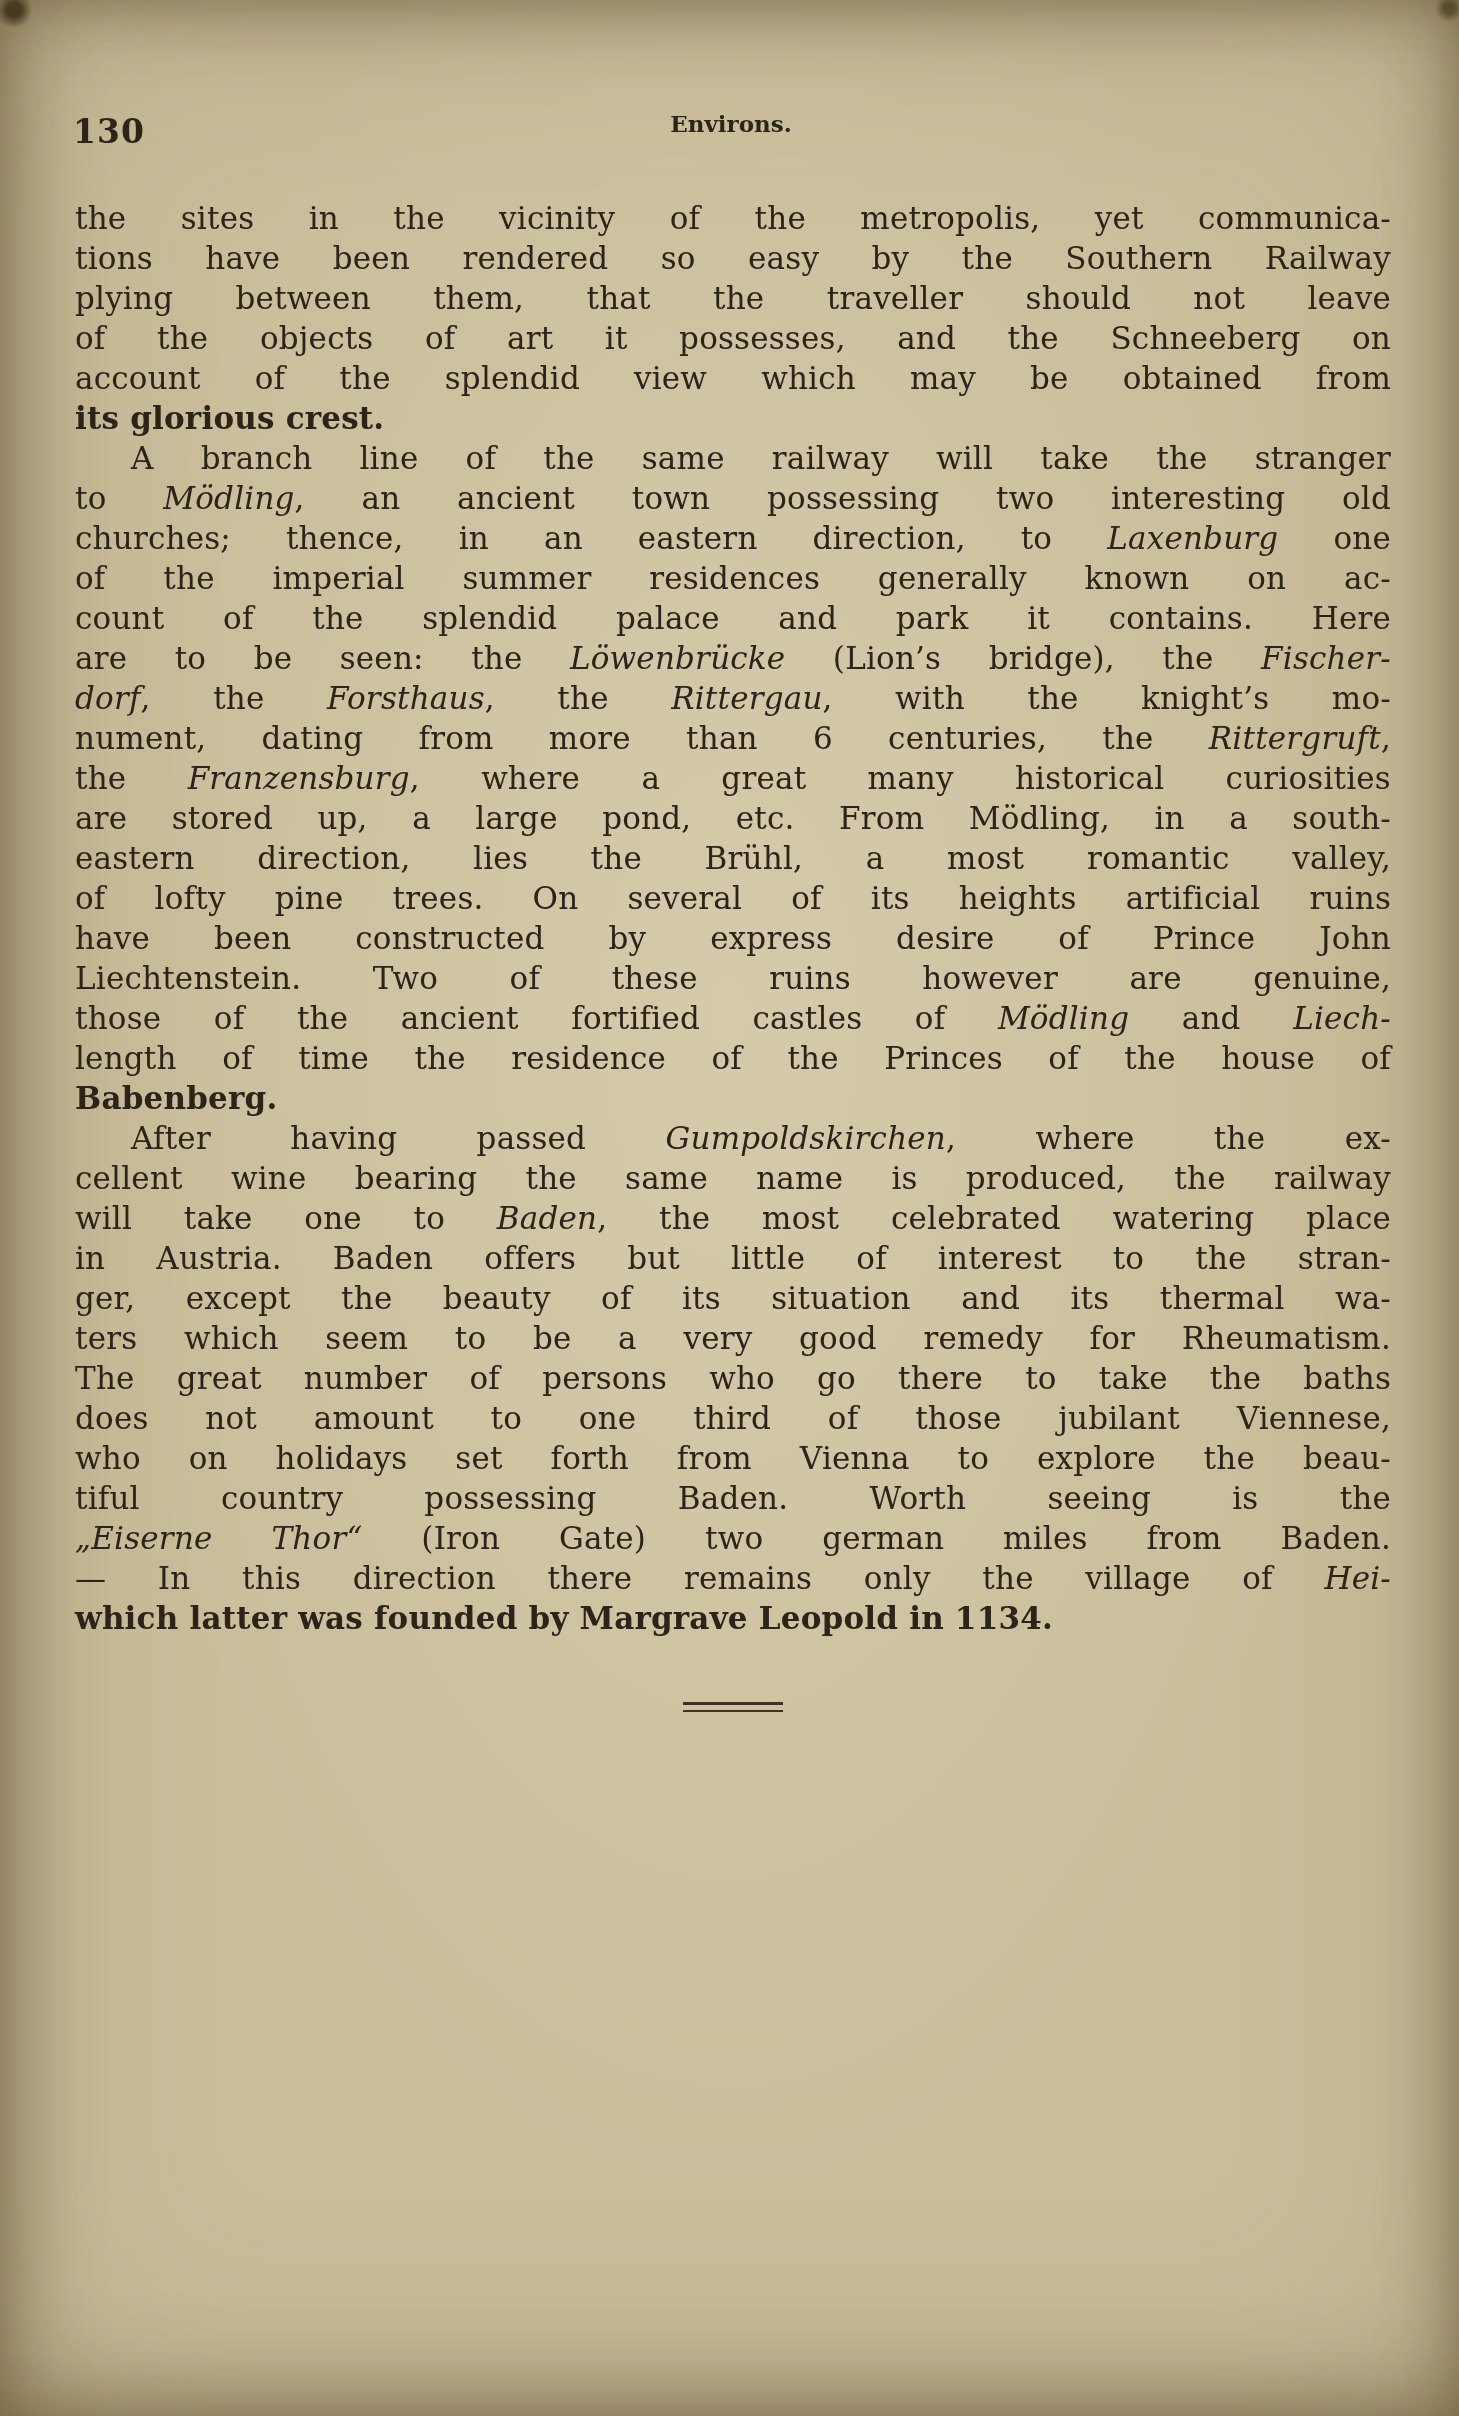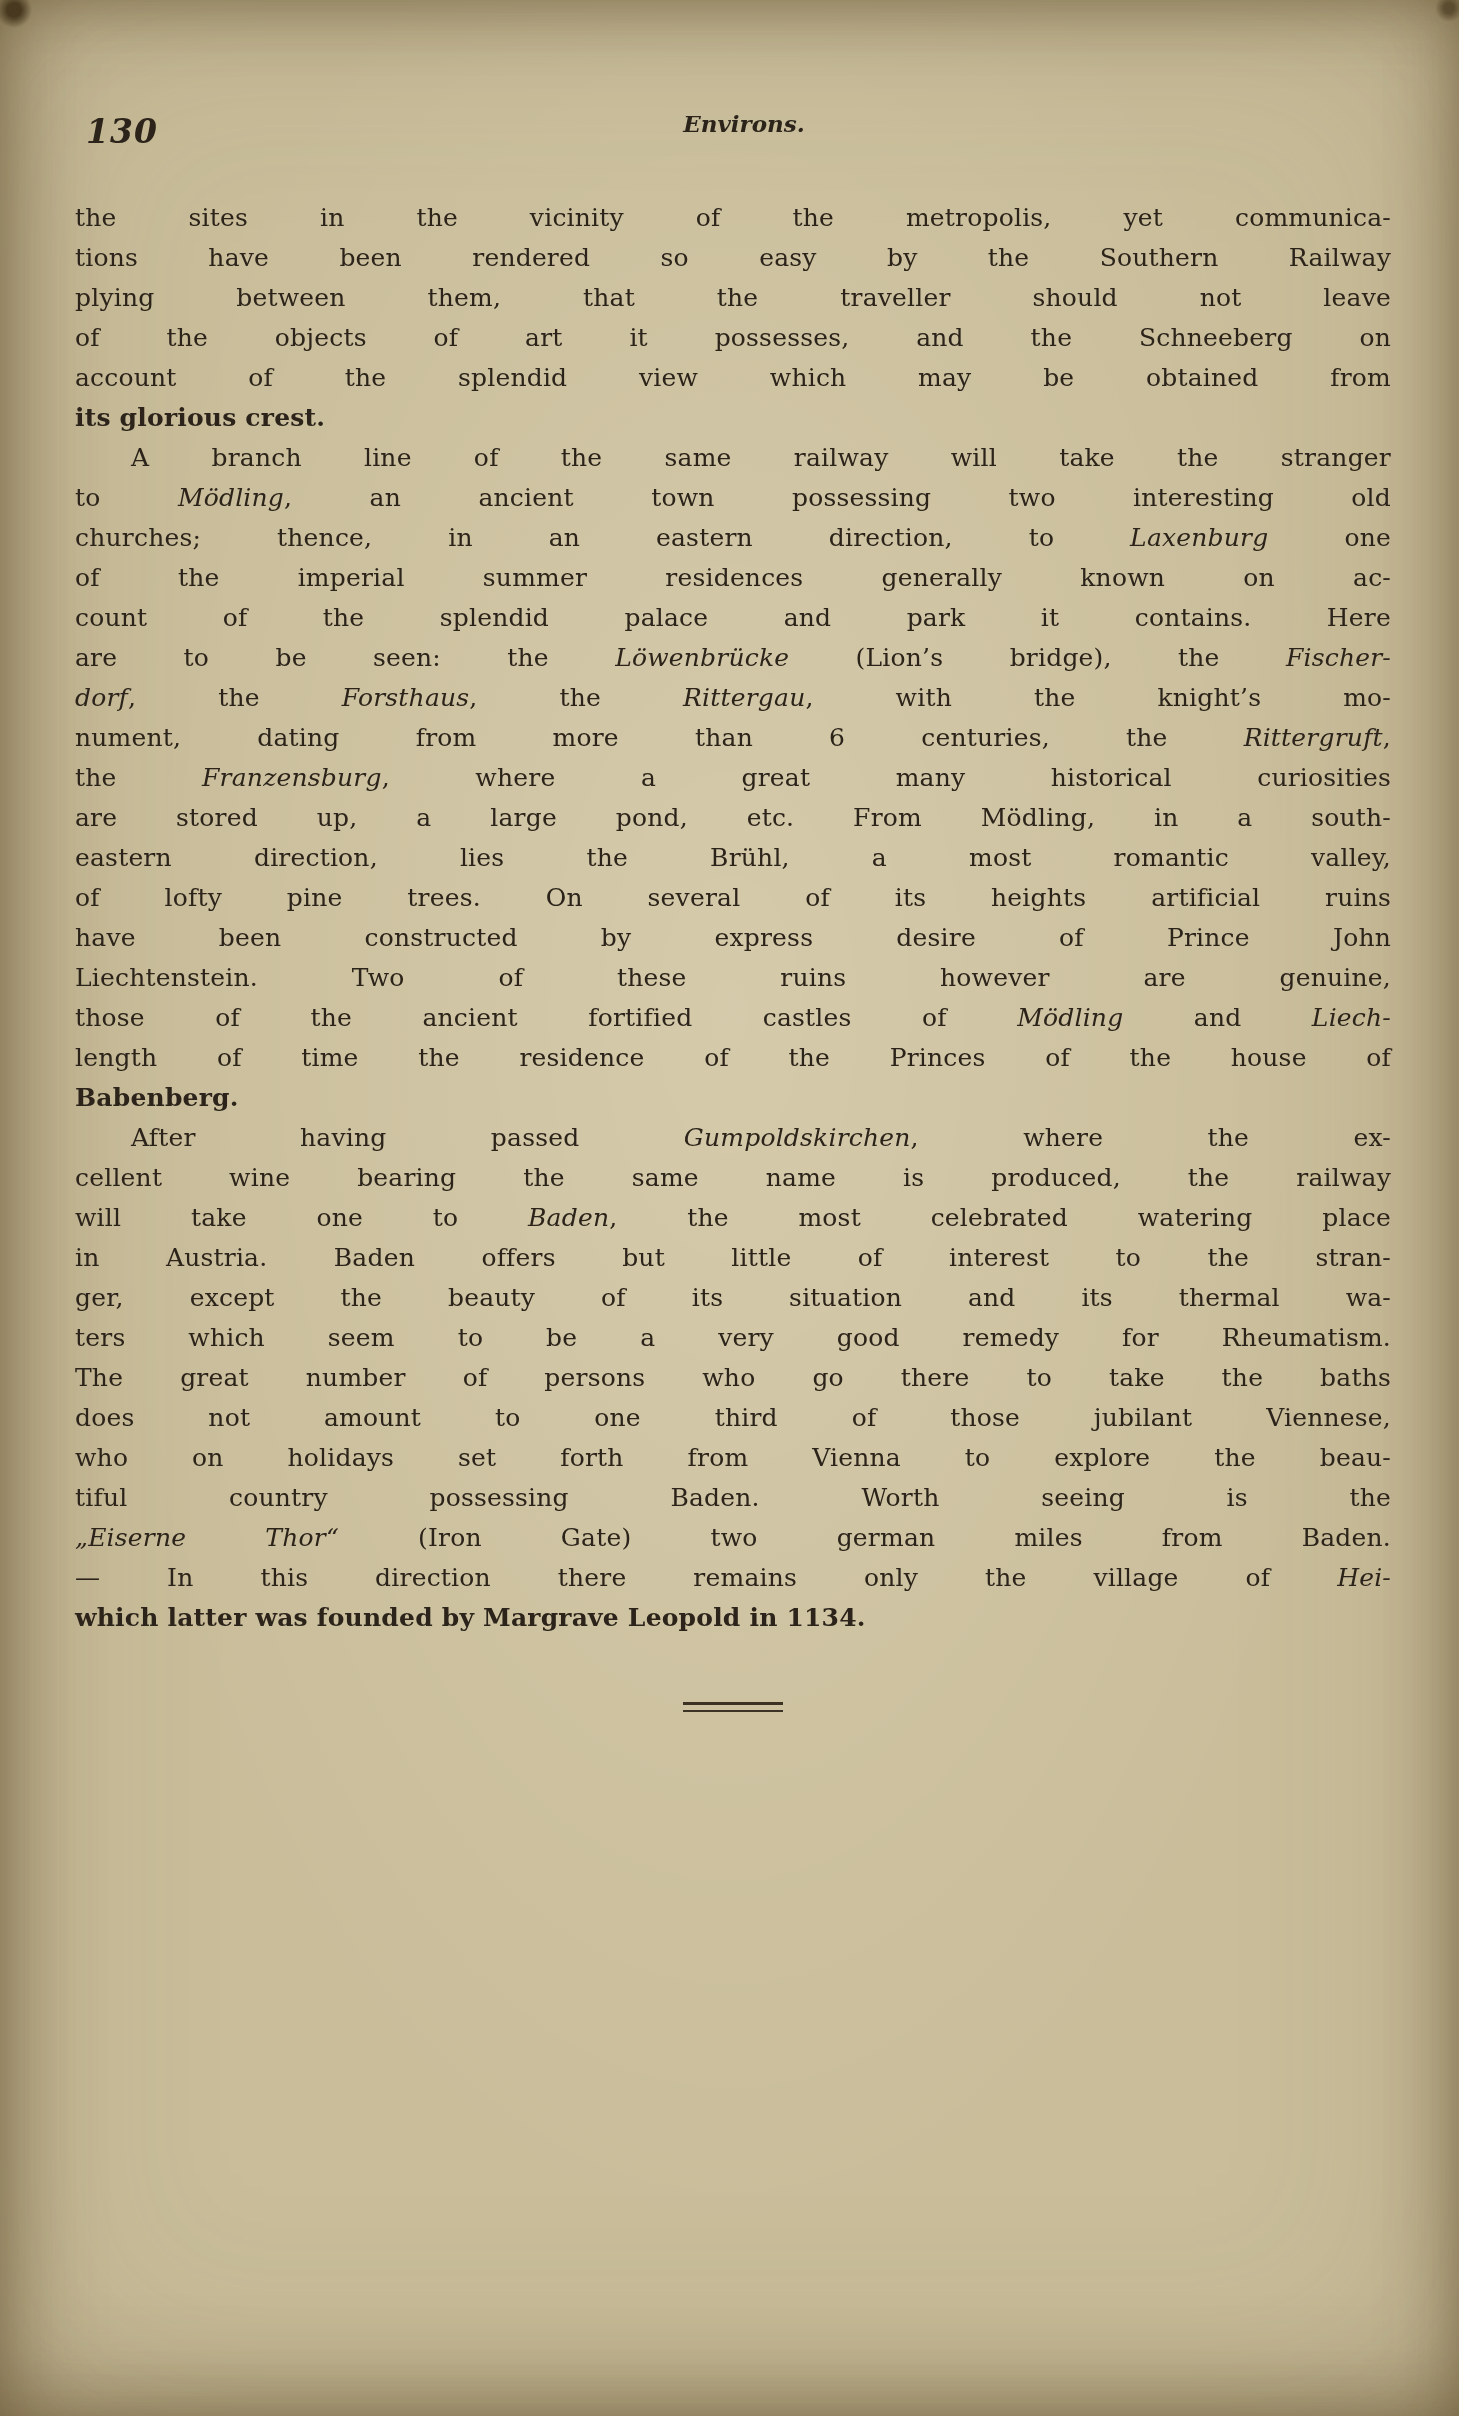--- a/index.html
+++ b/index.html
@@ -23,24 +23,23 @@
       inset -35px 0 80px -35px rgba(84,64,32,0.35),
       inset 0 35px 80px -35px rgba(84,64,32,0.40),
       inset 0 -45px 100px -35px rgba(84,64,32,0.42),
       inset 0 0 220px rgba(96,78,46,0.22);
     font-family: "DejaVu Serif", "Liberation Serif", serif;
     color: var(--ink, #2c241a);
   }
   .header {
     position: absolute;
     top: 110px;
-    left: 86px;
+    left: 73px;
     width: 1316px;
     height: 46px;
-    font-style: italic;
   }
   .pagenum {
     position: absolute;
     left: 0;
     top: 2px;
     font-size: 33px;
     font-weight: bold;
     letter-spacing: 1px;
   }
   .running-title {
@@ -50,21 +49,21 @@
     font-weight: bold;
   }
   .text-area {
     position: absolute;
     top: 198px;
     left: 75px;
     width: 1316px;
   }
   .paragraph { margin: 0; }
   .line {
-    font-size: 25px;
+    font-size: 31px;
     line-height: 40px;
     letter-spacing: 0.2px;
     text-align: justify;
     text-align-last: justify;
   }
   .line.last { text-align-last: left; font-weight: bold; }
   .line.indent { text-indent: 56px; }
   .it { font-style: italic; }
   .divider {
     width: 100px;

